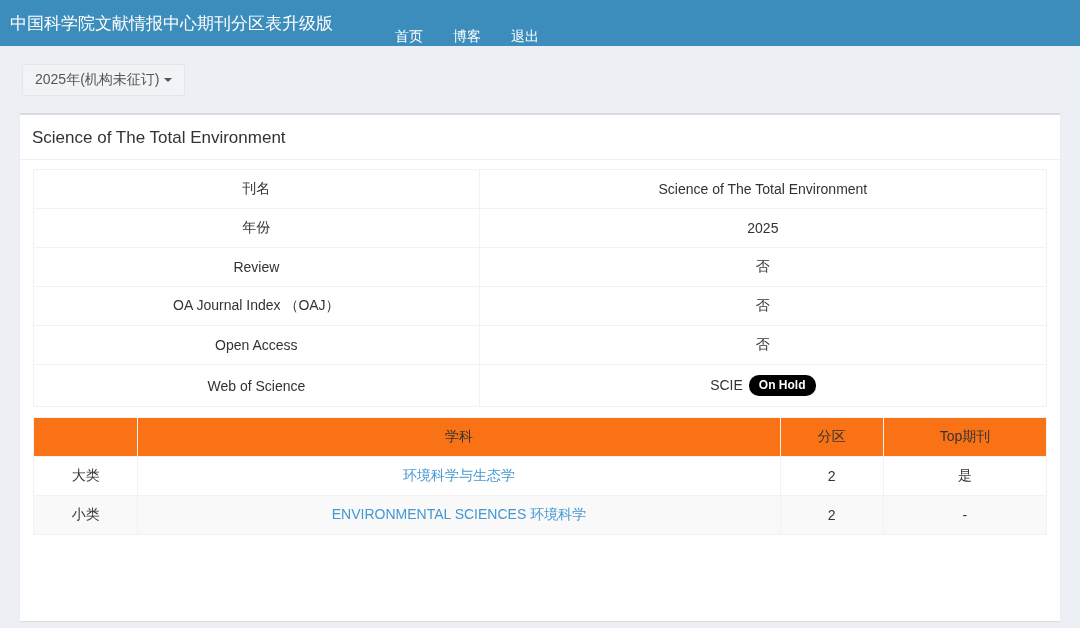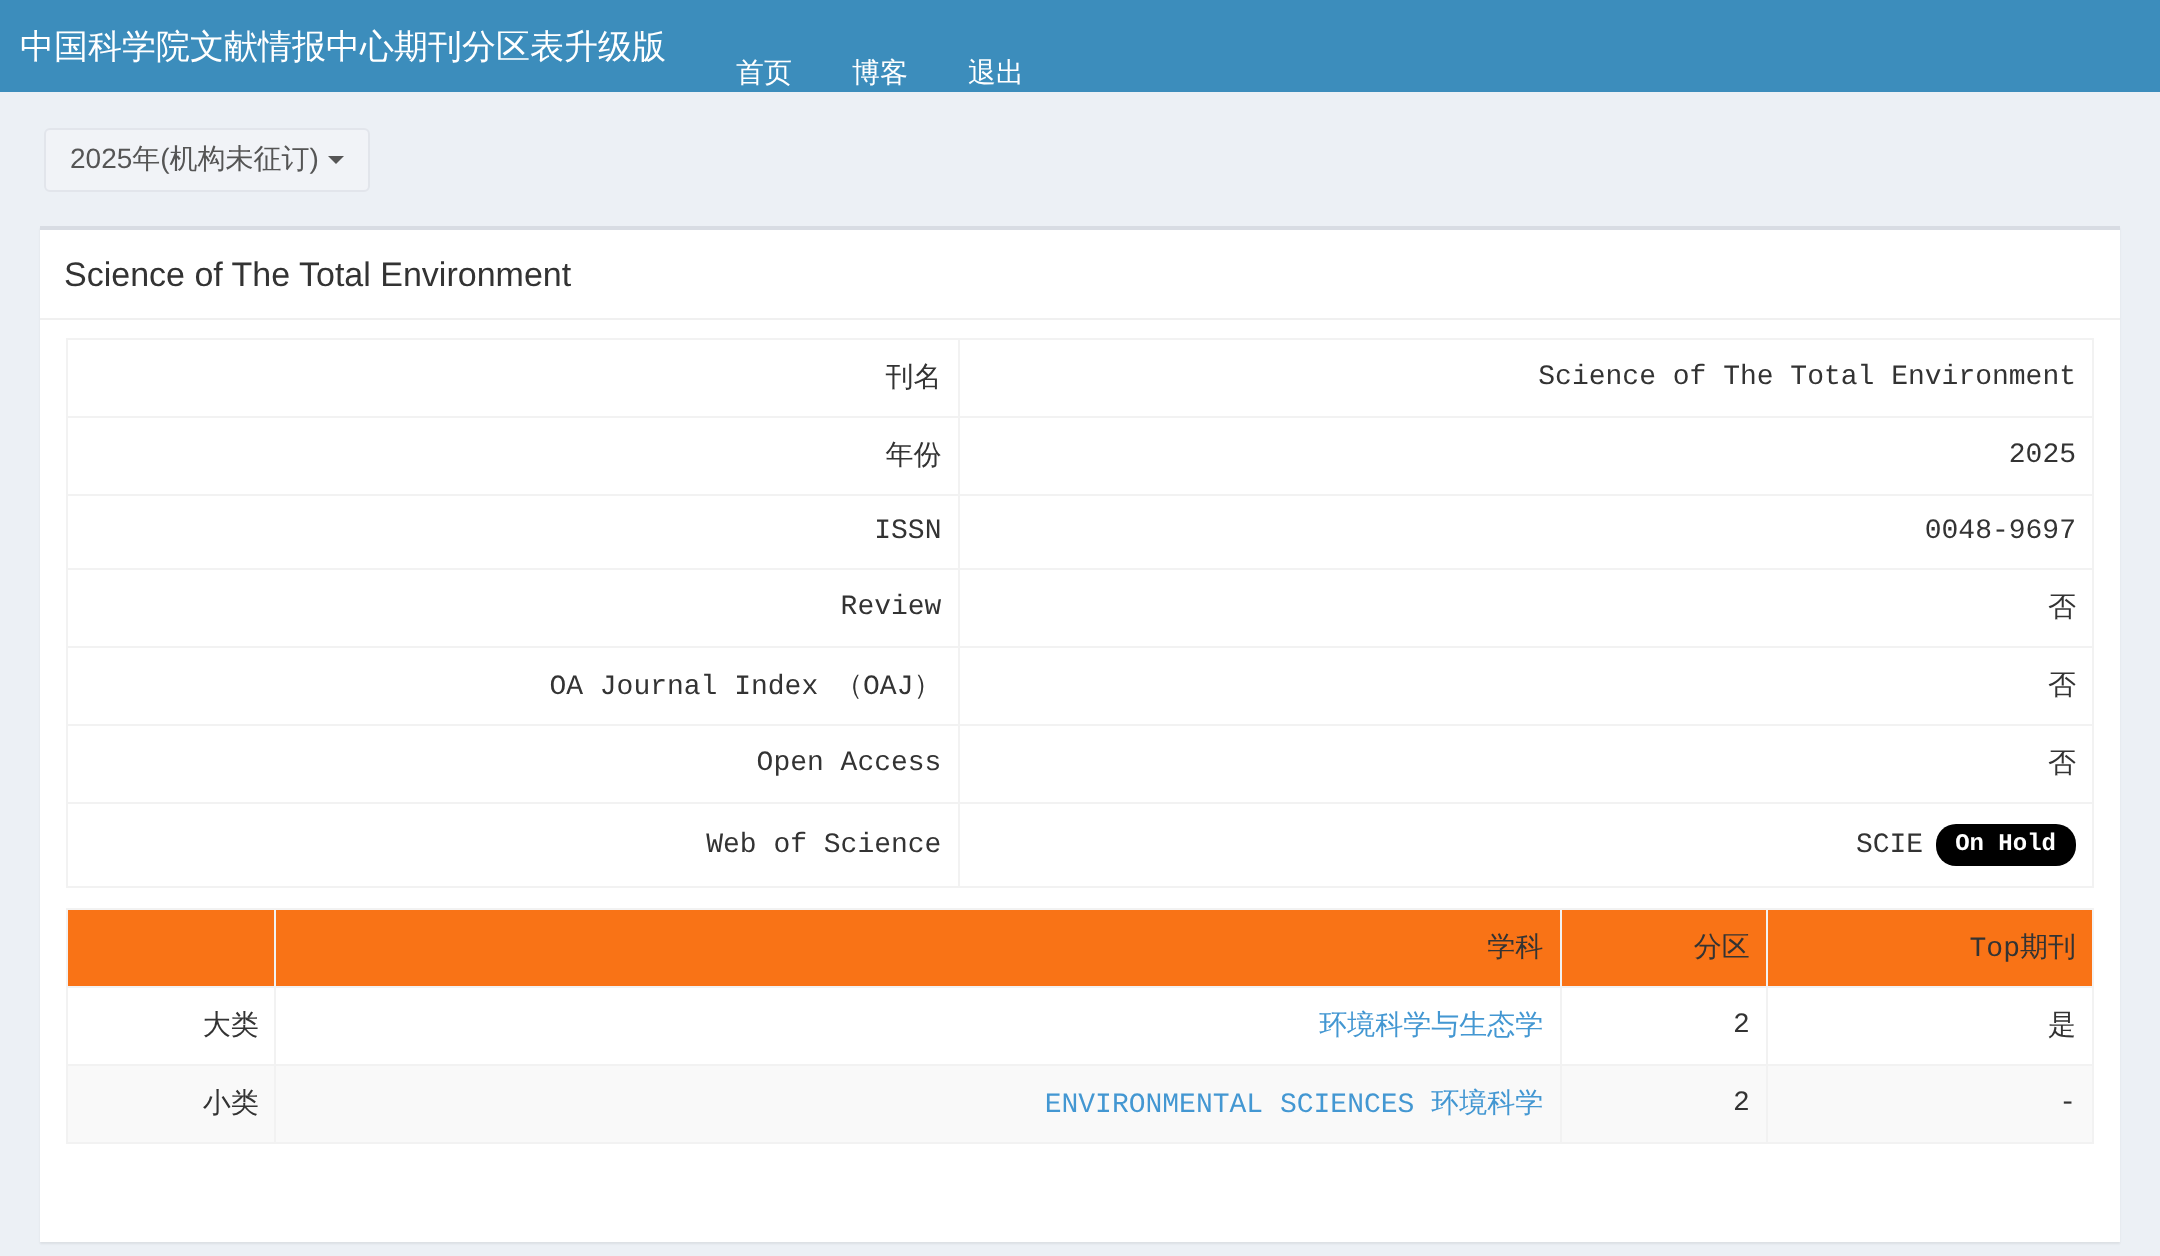--- a/index.html
+++ b/index.html
@@ -10,20 +10,21 @@
     color: #333;
     overflow: hidden;
   }
   
   .navbar {
     height: 46px;
     background: #3c8dbc;
     display: flex;
     align-items: stretch;
     color: #fff;
+    gap: 27px;
   }
   .brand {
     display: flex; align-items: center;
     padding: 0 12px 0 10px;
     font-size: 17px;
     white-space: nowrap;
     cursor: pointer;
   }
   .nav-items { display: flex; align-items: flex-end; margin-left: 8px; }
   .nav-item {
@@ -67,26 +68,25 @@
     padding: 13px 14px 11px 12px;
     font-size: 17px;
     color: #333;
     border-bottom: 1px solid #f0f0f0;
   }
   .box-body { padding: 9px 13px 30px 13px; }
   
   table { width: 100%; border-collapse: collapse; table-layout: fixed; font-size: 14px; color: #333; }
   td, th {
     border: 1px solid #f2f2f2;
-    text-align: right;
+    text-align: center;
     vertical-align: middle;
     padding: 10px 8px;
     overflow: hidden;
     white-space: nowrap;
-    font-family: Liberation Mono, monospace;
   }
   th { background: #f97316; font-weight: normal; }
   .cat-table { margin-top: 10px; }
   .cat-table tr.striped td { background: #f9f9f9; }
   a.lnk { color: #4397d2; text-decoration: none; cursor: pointer; }
   
   .badge-onhold {
     display: inline-block;
     background: #000000;
     color: #fff;
@@ -136,24 +136,20 @@
       <tbody>
         <tr>
           <td>刊名</td>
           <td>Science of The Total Environment</td>
         </tr>
         <tr>
           <td>年份</td>
           <td>2025</td>
         </tr>
         <tr>
-          <td>ISSN</td>
-          <td>0048-9697</td>
-        </tr>
-        <tr>
           <td>Review</td>
           <td>否</td>
         </tr>
         <tr>
           <td>OA Journal Index （OAJ）</td>
           <td>否</td>
         </tr>
         <tr>
           <td>Open Access</td>
           <td>否</td>

